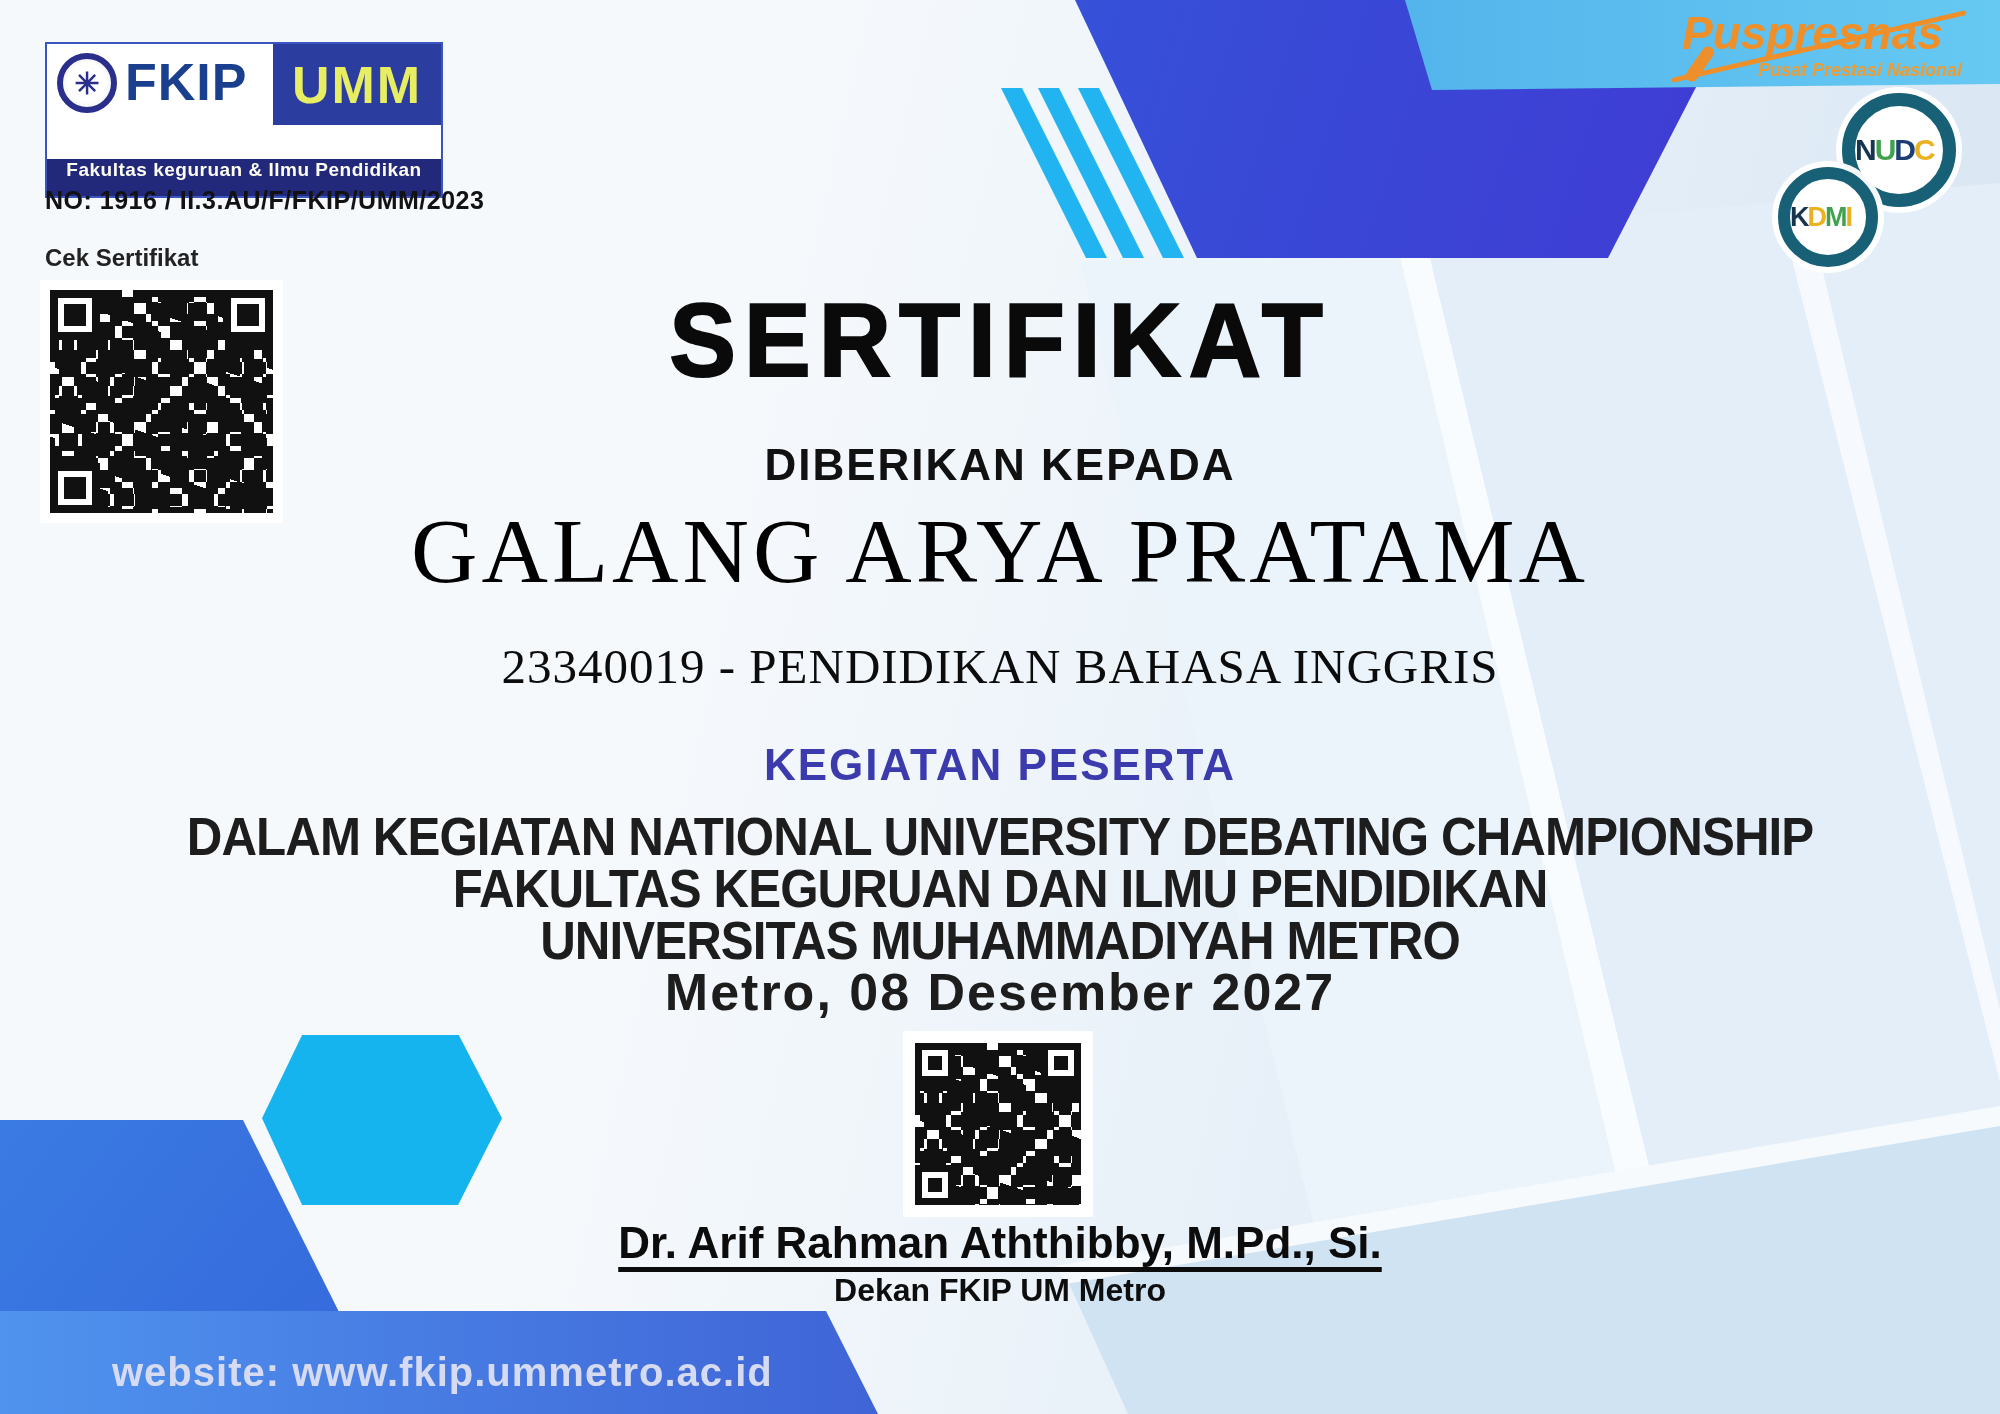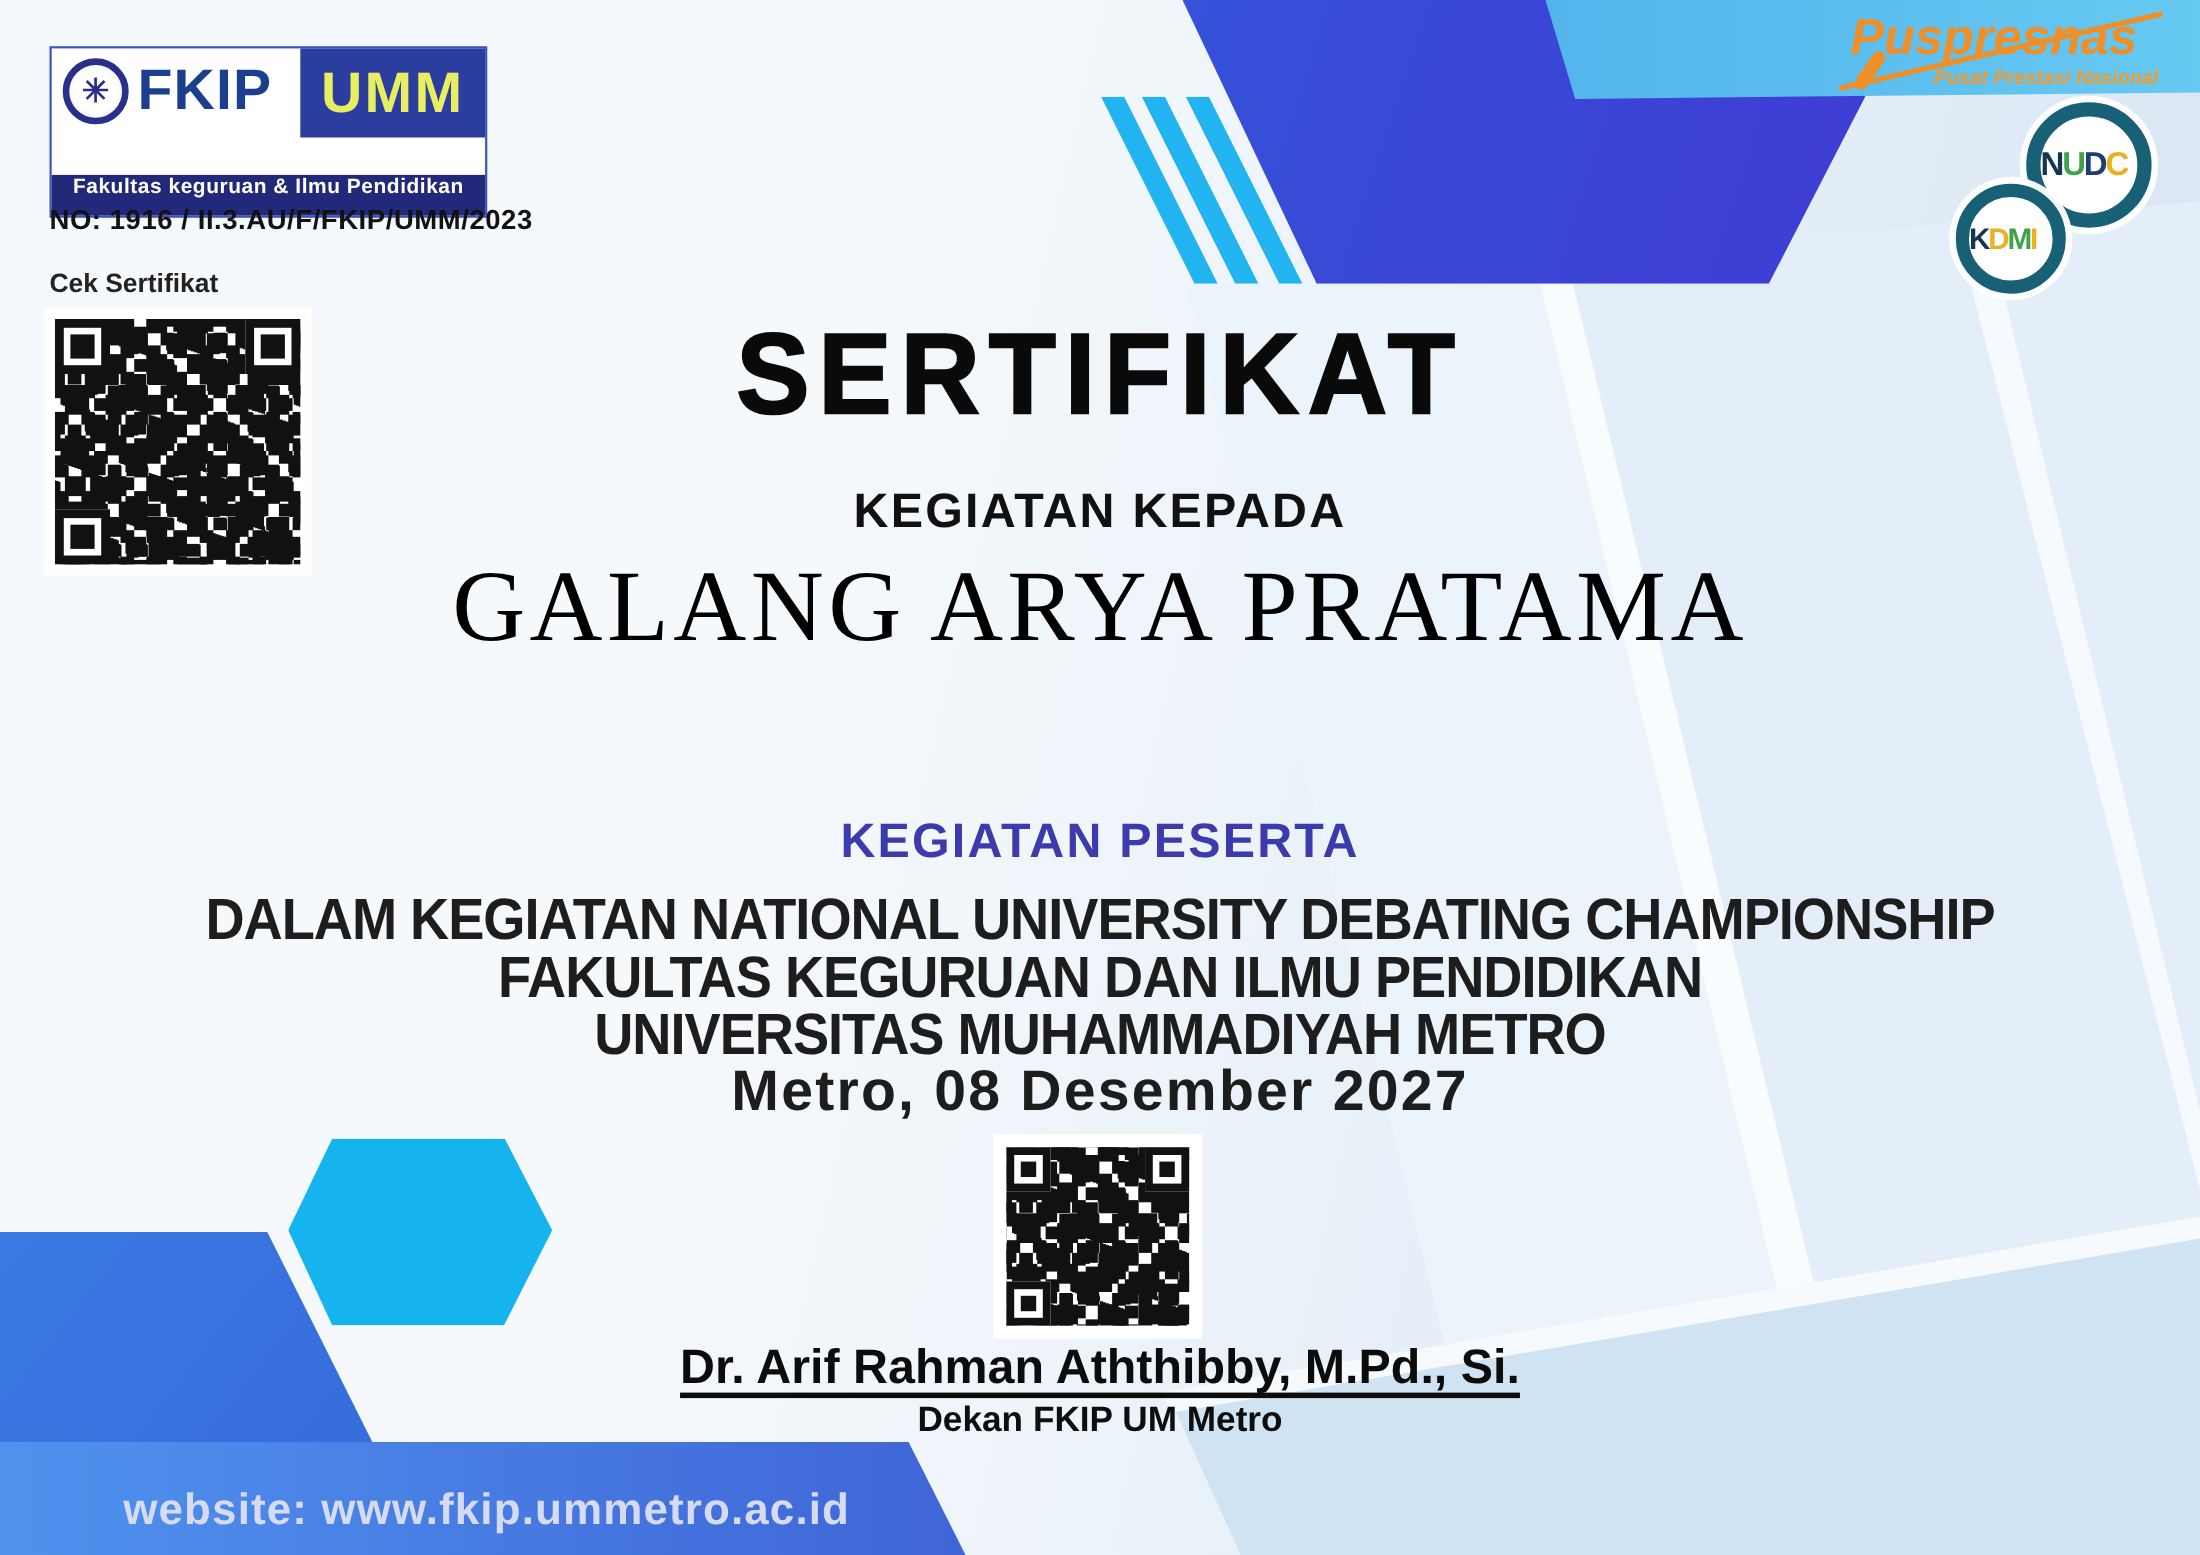--- a/index.html
+++ b/index.html
@@ -163,22 +163,23 @@
       <span class="c-navy">N</span><span class="c-green">U</span><span class="c-blue">D</span><span class="c-amber">C</span>
     </span>
   </div>
   <div class="badge" id="badge-kdmi">
     <span>
       <span class="c-navy">K</span><span class="c-amber">D</span><span class="c-green">M</span><span class="c-amber">I</span>
     </span>
   </div>
 
   <div class="centered" id="title">SERTIFIKAT</div>
-  <div class="centered" id="awarded">KEGIATAN KEPADA</div>
+  <div class="centered" id="awarded">DIBERIKAN KEPADA</div>
   <div class="centered" id="name">GALANG ARYA PRATAMA</div>
+  <div class="centered" id="program">23340019 - PENDIDIKAN BAHASA INGGRIS</div>
   <div class="centered" id="role">KEGIATAN PESERTA</div>
 
   <div class="evline" id="ev-0">DALAM KEGIATAN NATIONAL UNIVERSITY DEBATING CHAMPIONSHIP</div>
   <div class="evline" id="ev-1">FAKULTAS KEGURUAN DAN ILMU PENDIDIKAN</div>
   <div class="evline" id="ev-2">UNIVERSITAS MUHAMMADIYAH METRO</div>
   <div class="evline" id="ev-3">Metro, 08 Desember 2027</div>
 
   <div class="qr-box" id="qr-2">
     <div class="qr-pattern">
       <div class="finder tl"></div>

